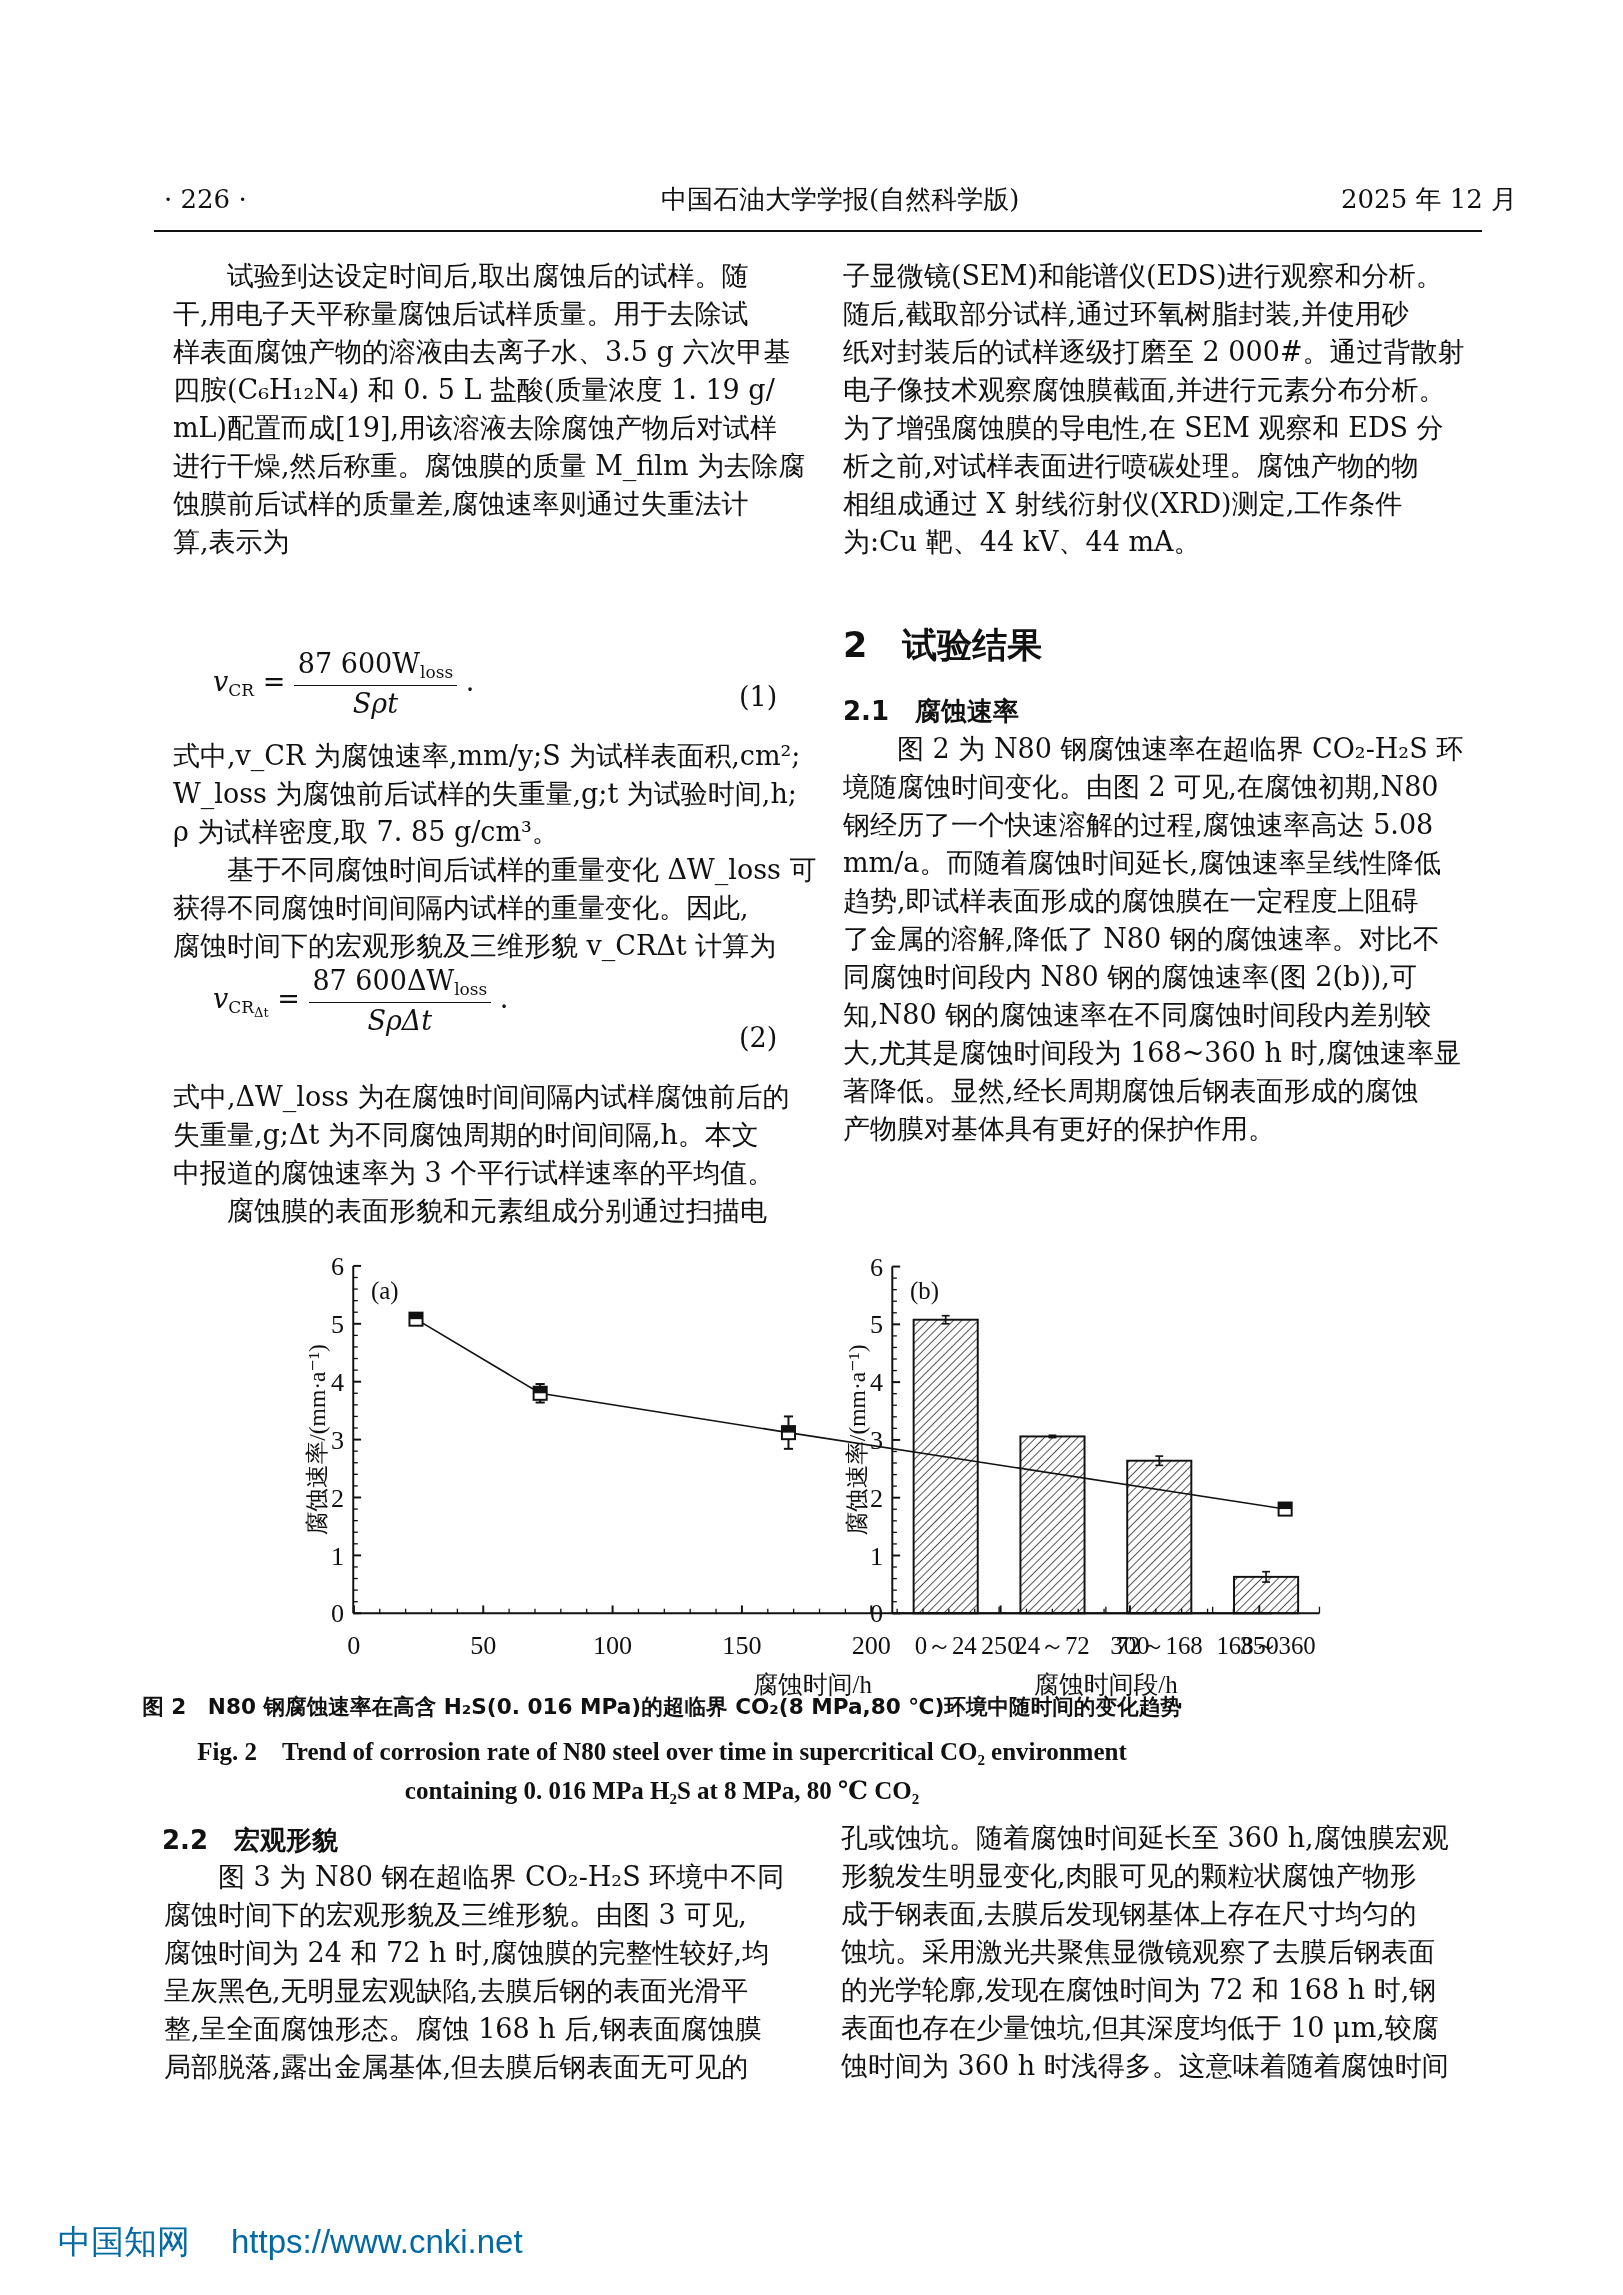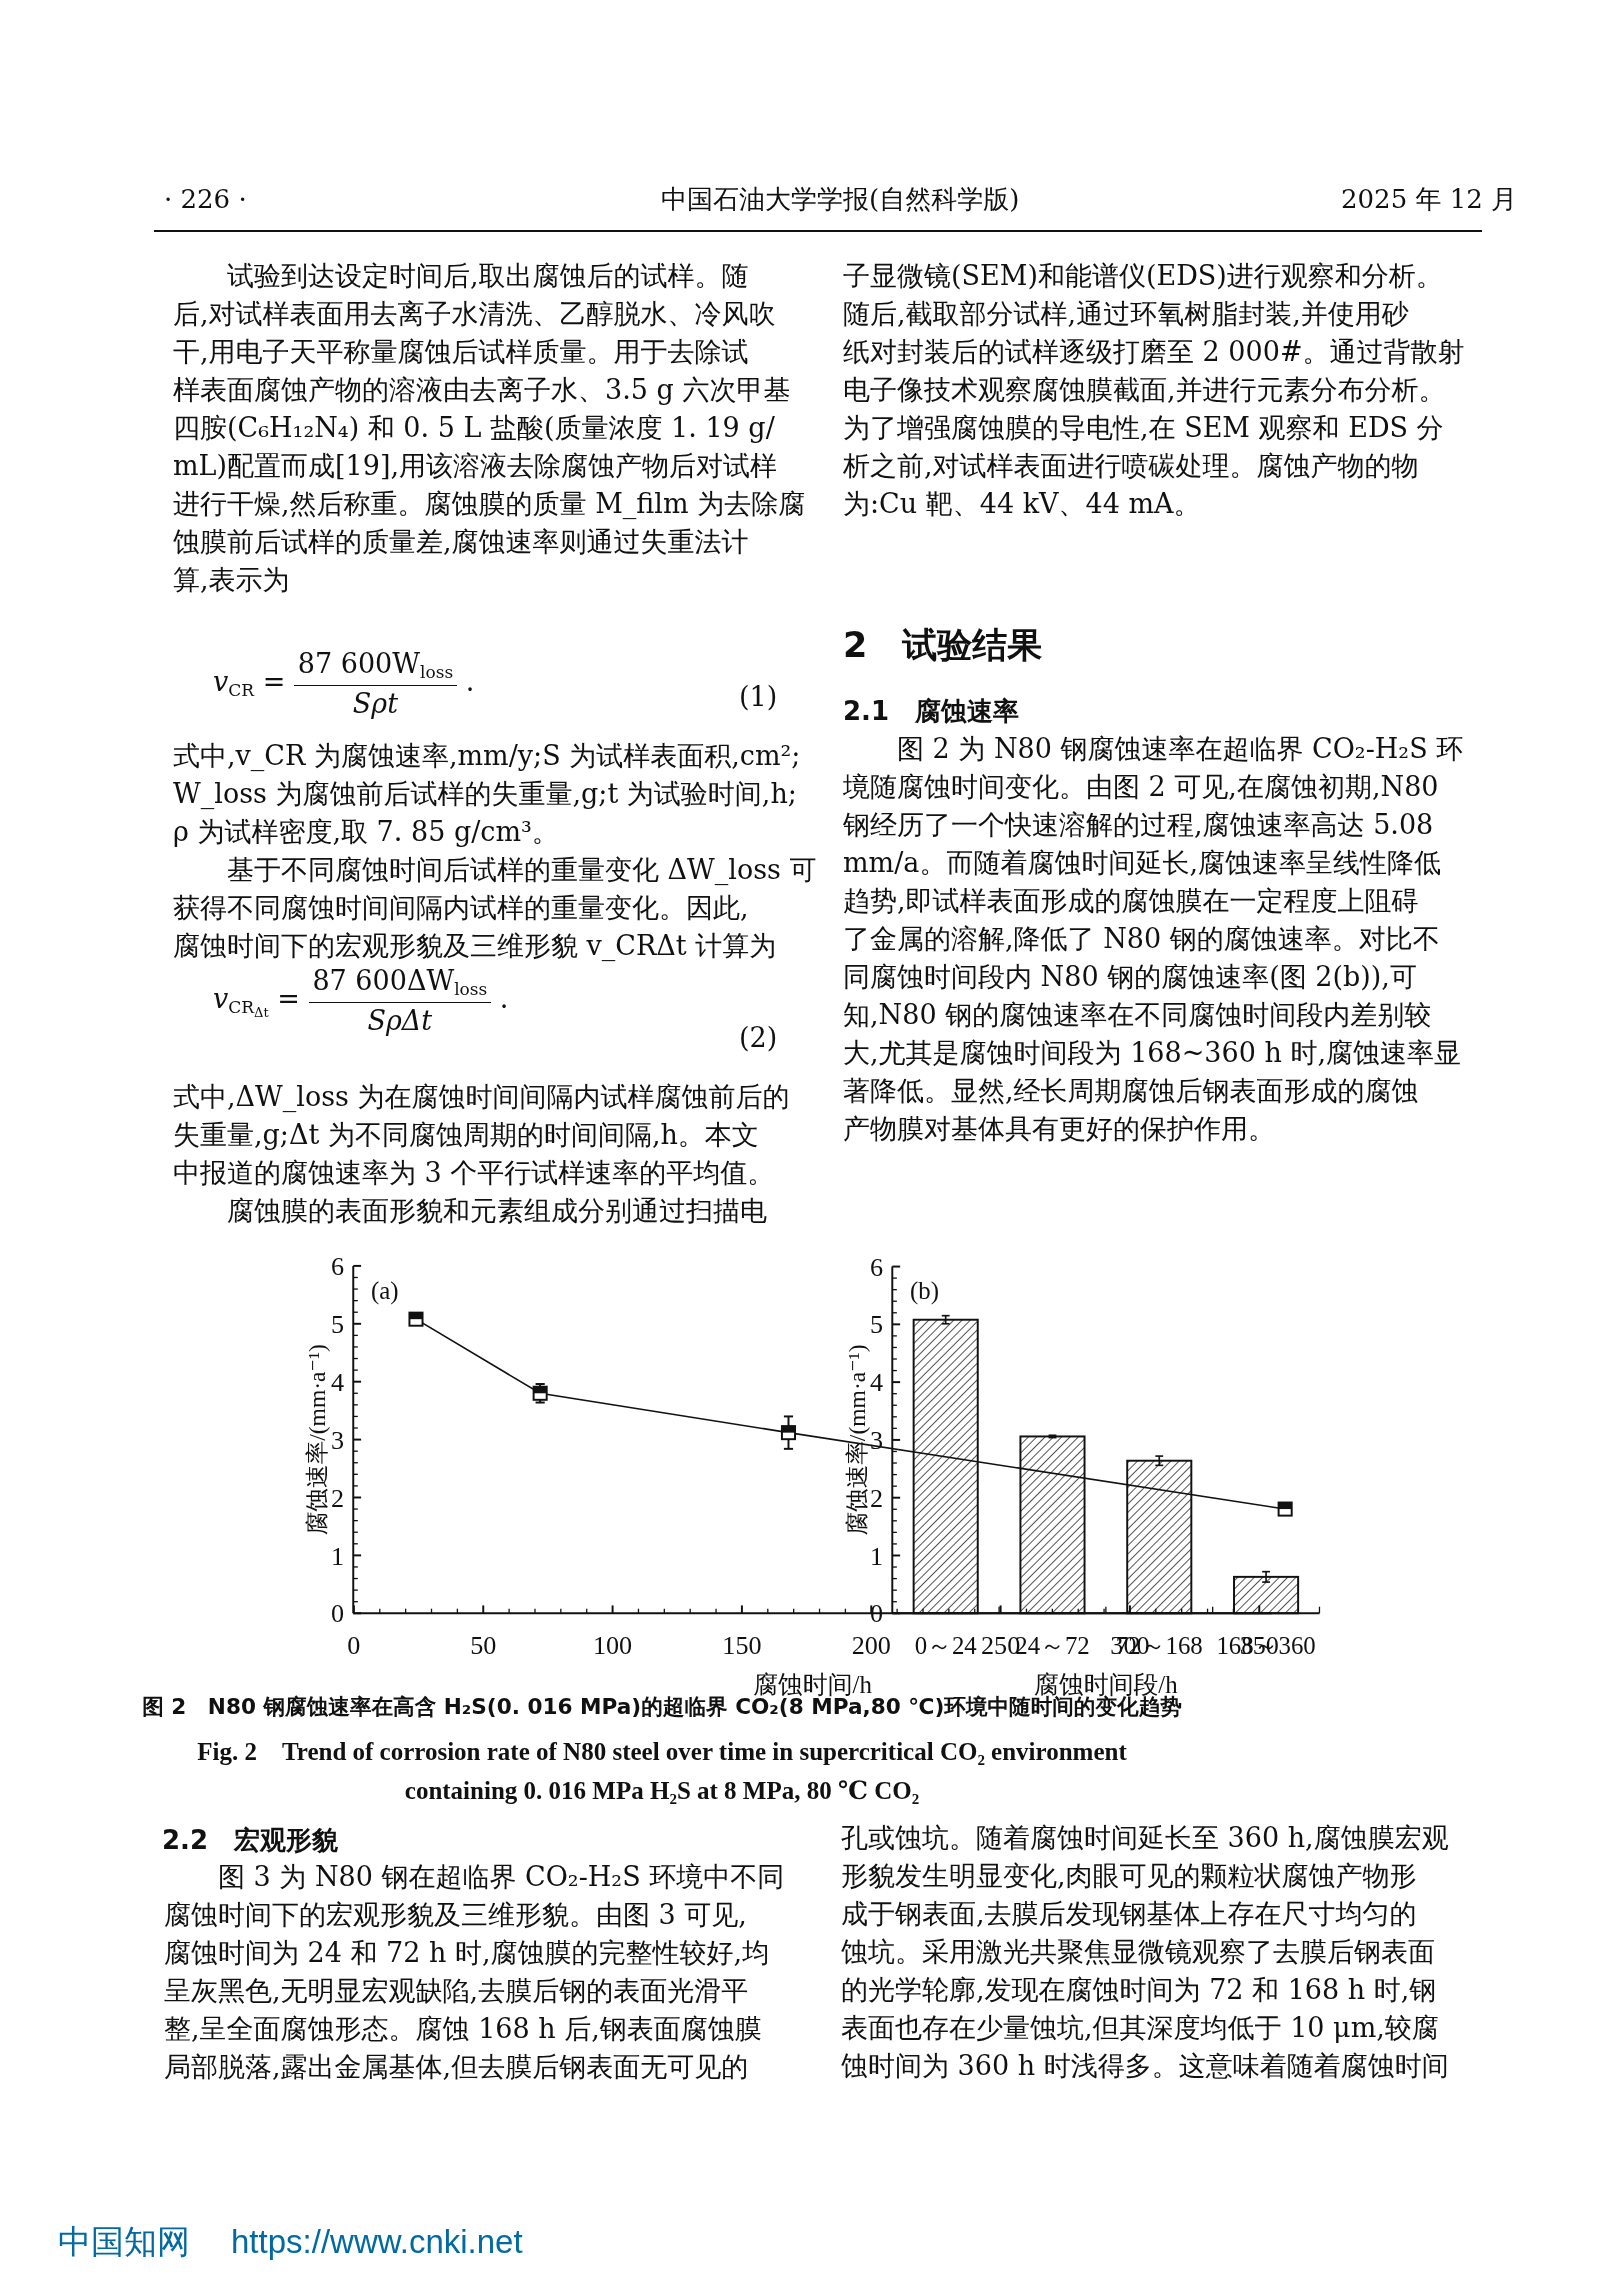--- a/index.html
+++ b/index.html
@@ -28,21 +28,20 @@
 </head>
 <body>
 
 <div class="abs hdr" style="left:164px;">· 226 ·</div>
 <div class="abs hdr" style="left:661px;">中国石油大学学报(自然科学版)</div>
 <div class="abs hdr" style="left:1341px;">2025 年 12 月</div>
 <div class="rule"></div>
 
 <div class="col" style="left:173px; top:257px; width:618px;">
   <span class="line" style="padding-left:54px;">试验到达设定时间后,取出腐蚀后的试样。随</span>
-  <span class="line">后,对试样表面用去离子水清洗、乙醇脱水、冷风吹</span>
   <span class="line">干,用电子天平称量腐蚀后试样质量。用于去除试</span>
   <span class="line">样表面腐蚀产物的溶液由去离子水、3.5 g 六次甲基</span>
   <span class="line">四胺(C₆H₁₂N₄) 和 0. 5 L 盐酸(质量浓度 1. 19 g/</span>
   <span class="line">mL)配置而成[19],用该溶液去除腐蚀产物后对试样</span>
   <span class="line">进行干燥,然后称重。腐蚀膜的质量 M_film 为去除腐</span>
   <span class="line">蚀膜前后试样的质量差,腐蚀速率则通过失重法计</span>
   <span class="line">算,表示为</span>
 </div>
 
 <div class="eq" style="left:213px; top:648px;">
@@ -83,20 +82,21 @@
   <span class="line" style="padding-left:54px;">腐蚀膜的表面形貌和元素组成分别通过扫描电</span>
 </div>
 
 <div class="col" style="left:843px; top:257px; width:638px;">
   <span class="line">子显微镜(SEM)和能谱仪(EDS)进行观察和分析。</span>
   <span class="line">随后,截取部分试样,通过环氧树脂封装,并使用砂</span>
   <span class="line">纸对封装后的试样逐级打磨至 2 000#。通过背散射</span>
   <span class="line">电子像技术观察腐蚀膜截面,并进行元素分布分析。</span>
   <span class="line">为了增强腐蚀膜的导电性,在 SEM 观察和 EDS 分</span>
   <span class="line">析之前,对试样表面进行喷碳处理。腐蚀产物的物</span>
+  <span class="line">相组成通过 X 射线衍射仪(XRD)测定,工作条件</span>
   <span class="line">为:Cu 靶、44 kV、44 mA。</span>
 </div>
 
 <div class="h1" style="left:843px; top:622px;">2　试验结果</div>
 <div class="h2" style="left:843px; top:694px;">2.1　腐蚀速率</div>
 
 <div class="col" style="left:843px; top:730px; width:638px;">
   <span class="line" style="padding-left:54px;">图 2 为 N80 钢腐蚀速率在超临界 CO₂-H₂S 环</span>
   <span class="line">境随腐蚀时间变化。由图 2 可见,在腐蚀初期,N80</span>
   <span class="line">钢经历了一个快速溶解的过程,腐蚀速率高达 5.08</span>

